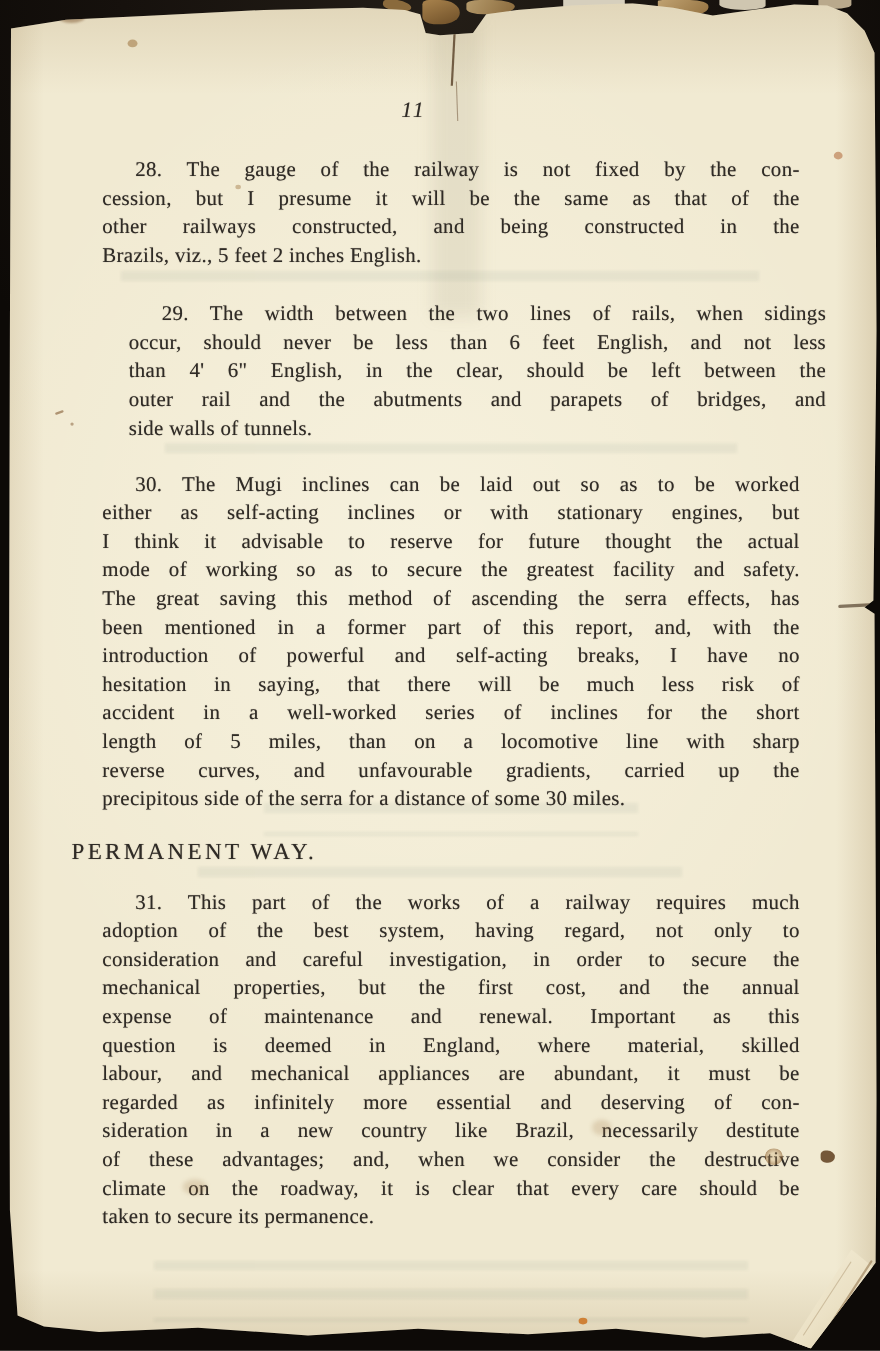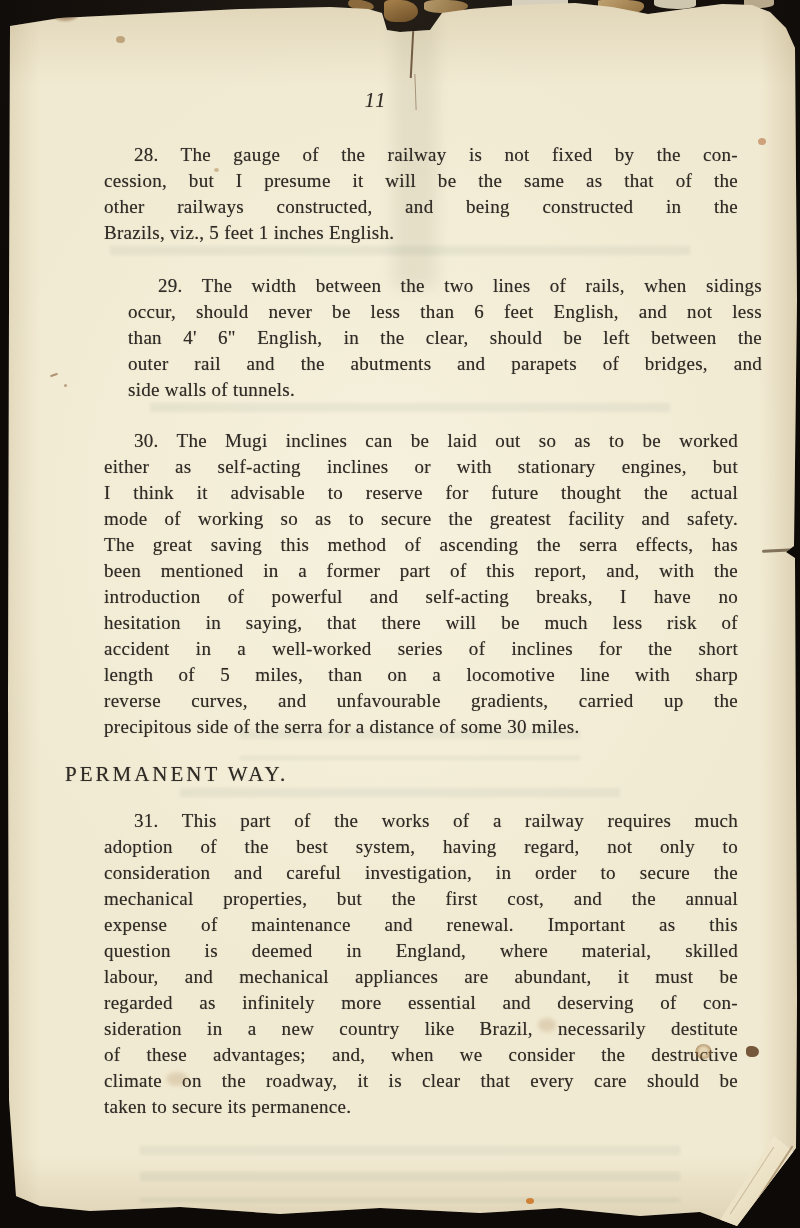--- a/index.html
+++ b/index.html
@@ -29,21 +29,21 @@
       linear-gradient(0deg, rgba(150,120,70,.22) 0, rgba(150,120,70,0) 6%, rgba(150,120,70,0) 93%, rgba(150,120,70,.18) 100%);
   }
   
   .textblock{position:absolute;left:88px;top:0;width:634px;color:var(--ink,#2f2b26);}
   .page-number{
     position:absolute;top:89px;left:0;width:100%;text-align:center;
     font-size:20px;letter-spacing:2px;transform:translateX(-29px);
     text-shadow:0 0 .8px rgba(60,50,40,.55);
     font-style:italic;
   }
-  .para{position:absolute;left:16px;width:100%;font-size:19px;letter-spacing:.3px;
+  .para{position:absolute;left:5px;width:100%;font-size:19px;letter-spacing:.3px;
     text-shadow:0 0 .8px rgba(60,50,40,.55);}
   .para .tline{
     height:26px;line-height:26px;overflow:visible;
     text-align:justify;text-align-last:justify;
   }
   .para .tline.last{text-align-last:left;}
   .para .tline:first-child{text-indent:30px;}
   .p28{top:142px;} .p29{top:273px;margin-left:24px;} .p30{top:428px;} .p31{top:808px;}
   .heading{
     position:absolute;top:762px;left:0;width:100%;
@@ -93,21 +93,21 @@
   <div class="ghost g3"></div>
   <div class="ghost g4"></div>
   <div class="ghost g5"></div>
 
   <div class="textblock">
     <div class="page-number">11</div>
     <div class="para p28">
         <div class="tline">28. The gauge of the railway is not fixed by the con-</div>
         <div class="tline">cession, but I presume it will be the same as that of the</div>
         <div class="tline">other railways constructed, and being constructed in the</div>
-        <div class="tline last">Brazils, viz., 5 feet 1 inches English.</div>
+        <div class="tline last">Brazils, viz., 5 feet 2 inches English.</div>
       </div>
     <div class="para p29">
         <div class="tline">29. The width between the two lines of rails, when sidings</div>
         <div class="tline">occur, should never be less than 6 feet English, and not less</div>
         <div class="tline">than 4' 6" English, in the clear, should be left between the</div>
         <div class="tline">outer rail and the abutments and parapets of bridges, and</div>
         <div class="tline last">side walls of tunnels.</div>
       </div>
     <div class="para p30">
         <div class="tline">30. The Mugi inclines can be laid out so as to be worked</div>

